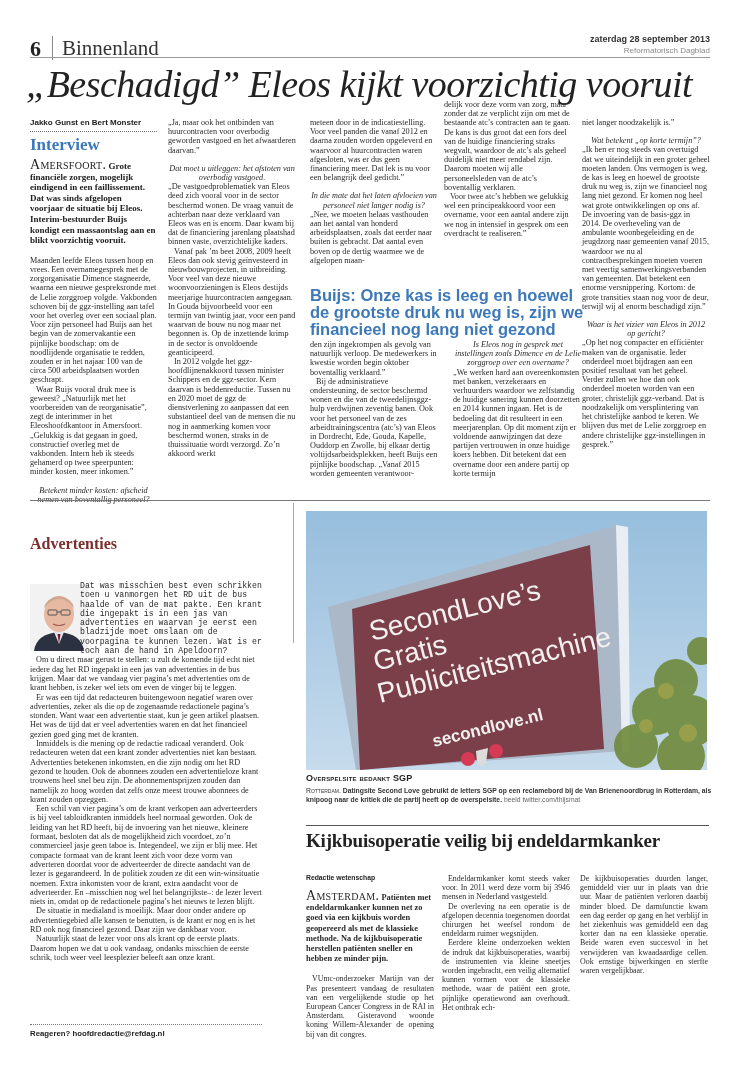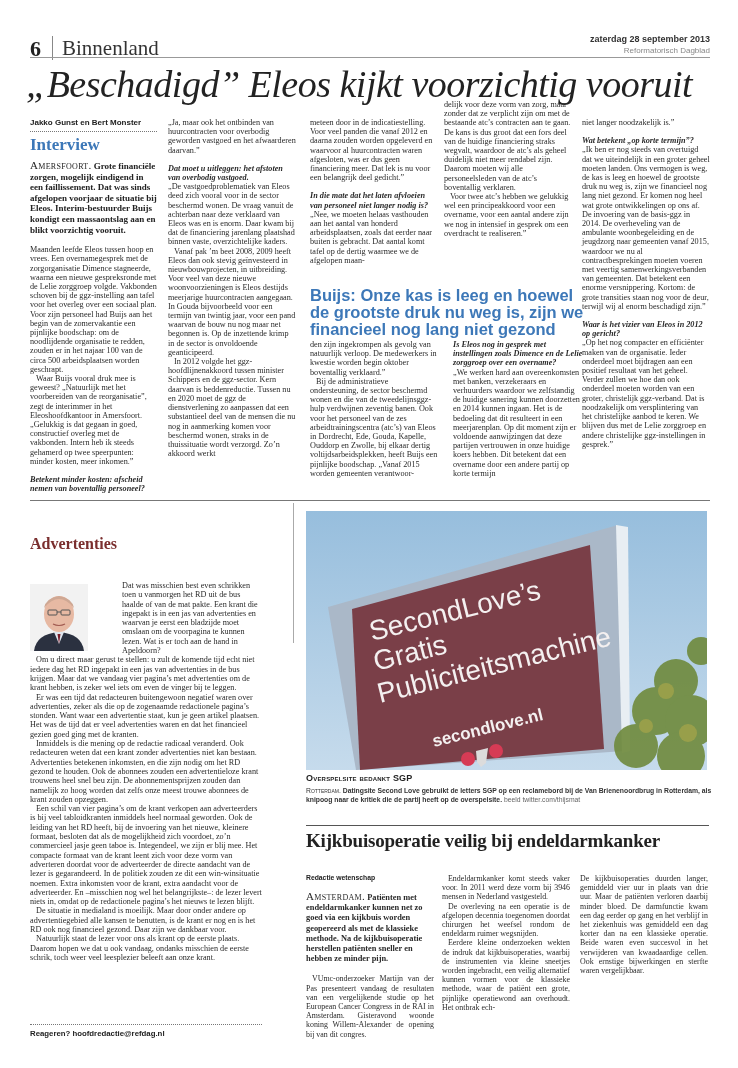--- a/index.html
+++ b/index.html
@@ -14,28 +14,28 @@
   #date { position: absolute; right: 0; top: 4px; font: bold 9px "Liberation Sans", sans-serif; color: #333; text-align: right; }
   #paper { position: absolute; right: 0; top: 16px; font: 8px "Liberation Sans", sans-serif; color: #888; text-align: right; }
   #header-rule { position: absolute; left: 30px; top: 57px; width: 680px; height: 1px; background: #999; }
 
   #headline { position: absolute; left: 26px; top: 62px; width: 680px; font: italic 38px "Liberation Serif", serif; color: #222; letter-spacing: -0.5px; white-space: nowrap; }
 
   
   .col { position: absolute; font-size: 8.2px; line-height: 9.2px; color: #2a2a2a; font-family: "Liberation Serif", serif; }
   .col p { text-indent: 0; }
   .col p + p { text-indent: 6px; }
-  .col .q { font-style: italic; font-weight: bold; margin-top: 9px; text-indent: 0 !important; }
+  .col .q { font-style: italic; font-weight: normal; margin-top: 9px; text-indent: 0 !important; text-align: center; }
   .col .noind { text-indent: 0 !important; }
 
   #byline { font: bold 8px "Liberation Sans", sans-serif; color: #222; }
   .dotted { border-bottom: 1px dotted #777; height: 1px; margin: 4px 0 3px; }
   #kicker { font: bold 17px "Liberation Serif", serif; color: #3d78b8; margin-bottom: 5px; }
   .lead { font-weight: bold; font-size: 9px; line-height: 10.6px; color: #222; margin-bottom: 10px; }
-  .dateline { font-variant: small-caps; font-weight: normal; font-size: 11px; letter-spacing: 0.3px; }
+  .dateline { font-variant: small-caps; font-weight: normal; font-size: 14px; letter-spacing: 0.3px; }
 
   #pullquote { position: absolute; left: 310px; top: 287px; width: 280px; font: bold 16.5px "Liberation Sans", sans-serif; line-height: 17px; color: #3d78b8; }
 
   #mid-rule { position: absolute; left: 30px; top: 500px; width: 680px; height: 1px; background: #777; }
   #vert-rule { position: absolute; left: 293px; top: 503px; width: 1px; height: 140px; background: #aaa; }
 
   
   #adv-title { position: absolute; left: 30px; top: 535px; font: bold 16px "Liberation Serif", serif; color: #7a2e2e; }
   #author-photo { position: absolute; left: 30px; top: 584px; width: 58px; height: 67px; background: #eee; overflow: hidden; }
   #adv-text { position: absolute; left: 30px; top: 581px; width: 232px; font: 8.2px/9.3px "Liberation Serif", serif; color: #2a2a2a; }
@@ -85,21 +85,21 @@
   <p class="noind">„Ja, maar ook het ontbinden van huurcontracten voor overbodig geworden vastgoed en het afwaarderen daarvan.”</p>
   <p class="q">Dat moet u uitleggen: het afstoten van overbodig vastgoed.</p>
   <p class="noind">„De vastgoedproblematiek van Eleos deed zich vooral voor in de sector beschermd wonen. De vraag vanuit de achterban naar deze verklaard van Eleos was en is enorm. Daar kwam bij dat de financiering jarenlang plaatshad binnen vaste, overzichtelijke kaders.</p>
   <p>Vanaf pak ’m beet 2008, 2009 heeft Eleos dan ook stevig geïnvesteerd in nieuwbouwprojecten, in uitbreiding. Voor veel van deze nieuwe woonvoorzieningen is Eleos destijds meerjarige huurcontracten aangegaan. In Gouda bijvoorbeeld voor een termijn van twintig jaar, voor een pand waarvan de bouw nu nog maar net begonnen is. Op de inzettende krimp in de sector is onvoldoende geanticipeerd.</p>
   <p>In 2012 volgde het ggz-hoofdlijnenakkoord tussen minister Schippers en de ggz-sector. Kern daarvan is beddenreductie. Tussen nu en 2020 moet de ggz de dienstverlening zo aanpassen dat een substantieel deel van de mensen die nu nog in aanmerking komen voor beschermd wonen, straks in de thuissituatie wordt verzorgd. Zo’n akkoord werkt</p>
 </div>
 
 <div class="col" style="left:310px; top:118px; width:128px;">
   <p class="noind">meteen door in de indicatiestelling. Voor veel panden die vanaf 2012 en daarna zouden worden opgeleverd en waarvoor al huurcontracten waren afgesloten, was er dus geen financiering meer. Dat lek is nu voor een belangrijk deel gedicht.”</p>
   <p class="q">In die mate dat het laten afvloeien van personeel niet langer nodig is?</p>
-  <p class="noind">„Nee, we moeten helaas vasthouden aan het aantal van honderd arbeidsplaatsen, zoals dat eerder naar buiten is gebracht. Dat aantal komt tafel op de dertig waarmee we de afgelopen maan-</p>
+  <p class="noind">„Nee, we moeten helaas vasthouden aan het aantal van honderd arbeidsplaatsen, zoals dat eerder naar buiten is gebracht. Dat aantal even boven op de dertig waarmee we de afgelopen maan-</p>
 </div>
 
 <div class="col" style="left:444px; top:100px; width:130px;">
   <p class="noind">delijk voor deze vorm van zorg, maar zonder dat ze verplicht zijn om met de bestaande atc’s contracten aan te gaan. De kans is dus groot dat een fors deel van de huidige financiering straks wegvalt, waardoor de atc’s als geheel duidelijk niet meer rendabel zijn. Daarom moeten wij alle personeelsleden van de atc’s boventallig verklaren.</p>
   <p>Voor twee atc’s hebben we gelukkig wel een principeakkoord voor een overname, voor een aantal andere zijn we nog in intensief in gesprek om een overdracht te realiseren.”</p>
 </div>
 
 <div id="pullquote">Buijs: Onze kas is leeg en hoewel de grootste druk nu weg is, zijn we financieel nog lang niet gezond</div>
 
 <div class="col" style="left:310px; top:340px; width:128px;">
@@ -132,21 +132,21 @@
     <path d="M27.5 50 L29 60 L30.5 50 Z" fill="#7a1c2a"></path>
     <ellipse cx="29" cy="30" rx="15" ry="18" fill="#e7b9a3"></ellipse>
     <path d="M14 24 Q29 6 44 24 Q42 14 29 12 Q16 14 14 24 Z" fill="#cfa894"></path>
     <rect x="18" y="26" width="9" height="5" rx="1" fill="none" stroke="#555" stroke-width="1"></rect>
     <rect x="31" y="26" width="9" height="5" rx="1" fill="none" stroke="#555" stroke-width="1"></rect>
     <line x1="27" y1="28" x2="31" y2="28" stroke="#555" stroke-width="1"></line>
     <path d="M23 40 Q29 43 35 40" stroke="#a05a50" stroke-width="1.2" fill="none"></path>
   </svg>
 </div>
 <div id="adv-text">
-  <p style="margin-left:92px;">Dat was misschien best even schrikken toen u vanmorgen het RD uit de bus haalde of van de mat pakte. Een krant die ingepakt is in een jas van advertenties en waarvan je eerst een bladzijde moet omslaan om de voorpagina te kunnen lezen. Wat is er toch aan de hand in Apeldoorn?</p>
+  <p style="margin-left:50px;font-family:Liberation Mono, monospace;">Dat was misschien best even schrikken toen u vanmorgen het RD uit de bus haalde of van de mat pakte. Een krant die ingepakt is in een jas van advertenties en waarvan je eerst een bladzijde moet omslaan om de voorpagina te kunnen lezen. Wat is er toch aan de hand in Apeldoorn?</p>
   <p>Om u direct maar gerust te stellen: u zult de komende tijd echt niet iedere dag het RD ingepakt in een jas van advertenties in de bus krijgen. Maar dat we vandaag vier pagina’s met advertenties om de krant hebben, is zeker wel iets om even de vinger bij te leggen.</p>
   <p>Er was een tijd dat redacteuren buitengewoon negatief waren over advertenties, zeker als die op de zogenaamde redactionele pagina’s stonden. Want waar een advertentie staat, kun je geen artikel plaatsen. Het was de tijd dat er veel advertenties waren en dat het financieel gezien goed ging met de kranten.</p>
   <p>Inmiddels is die mening op de redactie radicaal veranderd. Ook redacteuren weten dat een krant zonder advertenties niet kan bestaan. Advertenties betekenen inkomsten, en die zijn nodig om het RD gezond te houden. Ook de abonnees zouden een advertentieloze krant trouwens heel snel beu zijn. De abonnementsprijzen zouden dan namelijk zo hoog worden dat zelfs onze meest trouwe abonnees de krant zouden opzeggen.</p>
   <p>Een schil van vier pagina’s om de krant verkopen aan adverteerders is bij veel tabloidkranten inmiddels heel normaal geworden. Ook de leiding van het RD heeft, bij de invoering van het nieuwe, kleinere formaat, besloten dat als de mogelijkheid zich voordoet, zo’n commercieel jasje geen taboe is. Integendeel, we zijn er blij mee. Het compacte formaat van de krant leent zich voor deze vorm van adverteren doordat voor de adverteerder de directe aandacht van de lezer is gegarandeerd. In de politiek zouden ze dit een win-winsituatie noemen. Extra inkomsten voor de krant, extra aandacht voor de adverteerder. En –misschien nog wel het belangrijkste–: de lezer levert niets in, omdat op de redactionele pagina’s het nieuws te lezen blijft.</p>
   <p>De situatie in medialand is moeilijk. Maar door onder andere op advertentiegebied alle kansen te benutten, is de krant er nog en is het RD ook nog financieel gezond. Daar zijn we dankbaar voor.</p>
   <p>Natuurlijk staat de lezer voor ons als krant op de eerste plaats. Daarom hopen we dat u ook vandaag, ondanks misschien de eerste schrik, toch weer veel leesplezier beleeft aan onze krant.</p>
 </div>
 <div id="adv-dots"></div>
 <div id="adv-react">Reageren? hoofdredactie@refdag.nl</div>
 

